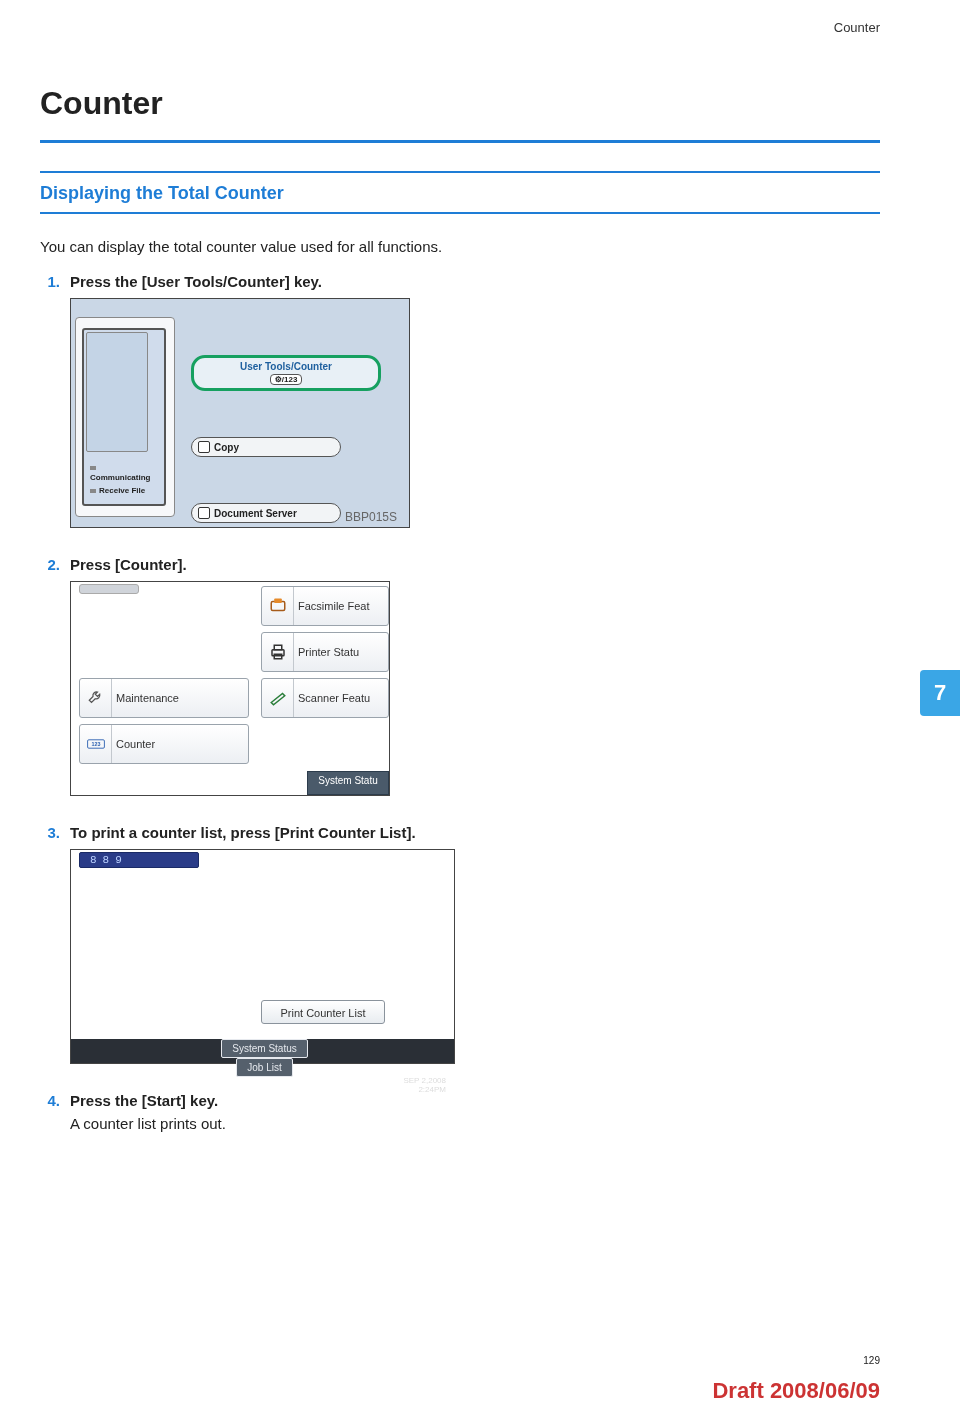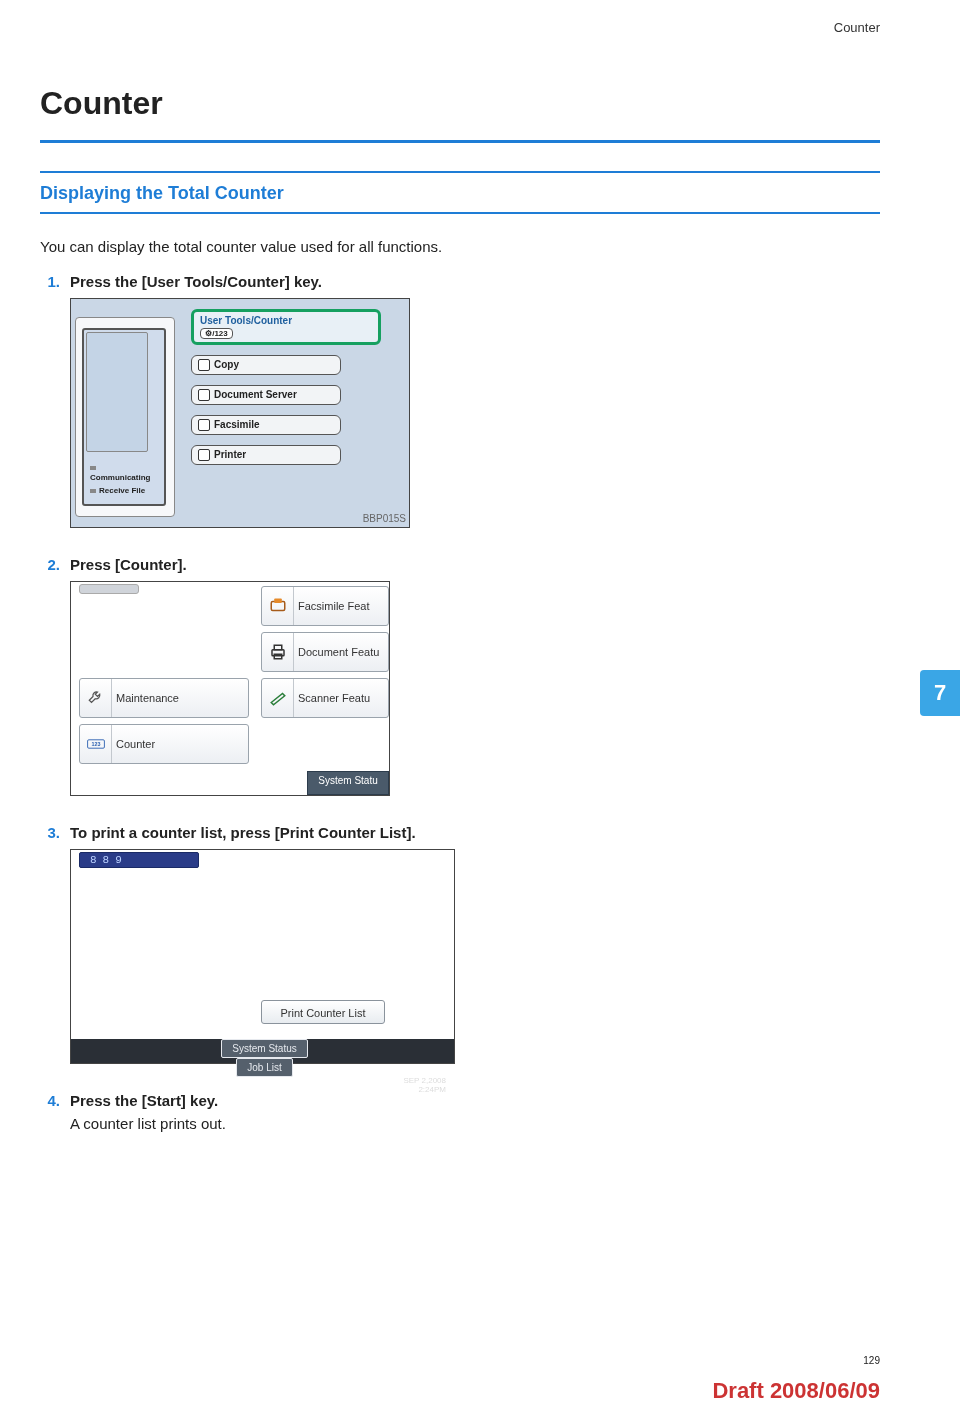--- a/index.html
+++ b/index.html
@@ -51,31 +51,31 @@
   
   .fig1 { width: 340px; height: 230px; position: relative; background: #cad7e6; overflow: hidden; }
   .fig1 .bezel { position: absolute; left: 4px; top: 18px; width: 100px; height: 200px; background: #f7f8fa; border: 1px solid #888; border-radius: 4px; }
   .fig1 .bezel .screen-frame { position: absolute; left: 6px; top: 10px; width: 84px; height: 178px; border: 2px solid #555; border-radius: 3px; background: #d0dcec; }
   .fig1 .bezel .screen-dark { position: absolute; left: 10px; top: 14px; width: 62px; height: 120px; background: #c4d4e6; border: 1px solid #888; border-radius: 2px; }
   .fig1 .status-box { position: absolute; left: 14px; top: 145px; width: 66px; font-size: 8px; line-height: 1.2; color: #222; }
   .fig1 .status-box .dot { display: inline-block; width: 6px; height: 4px; background: #888; margin-right: 3px; vertical-align: middle; }
   .fig1 .status-row { margin-bottom: 4px; font-weight: bold; }
   .fig1 .panel { position: absolute; left: 120px; top: 10px; width: 210px; }
   .fig1 .btn {
-    display: flex; align-items: flex-start;
-    background: #f2f4f6; border: 1px solid #555; border-radius: 6px;
+    display: flex; align-items: center;
+    background: #f2f4f6; border: 1px solid #555; border-radius: 14px;
     font-size: 10px; font-weight: bold; padding: 3px 6px; margin-bottom: 10px;
-    width: 150px; height: 20px;
+    width: 150px; height: 20px; margin-top: 46px;
   }
   .fig1 .btn.highlight { border: 3px solid #16a060; width: 190px; height: 36px; padding: 2px 6px; background: #e8f0f6; flex-direction: column; justify-content: center; }
   .fig1 .btn.highlight .label { font-size: 10px; color: #1e5f9e; font-weight: bold; }
   .fig1 .btn.highlight .icons { display: flex; gap: 2px; margin-top: 2px; }
   .fig1 .btn.highlight .chip { border: 1px solid #555; border-radius: 4px; padding: 0 4px; font-size: 8px; background: #fff; }
   .fig1 .btn .bicon { display: inline-block; width: 12px; height: 12px; border: 1px solid #333; border-radius: 2px; margin-right: 4px; background: #fff; }
-  .fig1 .ref { position: absolute; right: 3px; bottom: 3px; font-size: 10px; color: #666; }
+  .fig1 .ref { position: absolute; right: 12px; bottom: 3px; font-size: 12px; color: #666; }
 
   
   .fig2 { width: 320px; height: 215px; position: relative; background: #fff; }
   .fig2 .tile {
     position: absolute; border: 1px solid #9aa3ac; background: linear-gradient(#ffffff,#eceff3);
     border-radius: 3px; display: flex; align-items: center; font-size: 11px; color: #333;
   }
   .fig2 .tile .ticon { width: 32px; height: 100%; display: flex; align-items: center; justify-content: center; border-right: 1px solid #c3c8ce; }
   .fig2 .tile .tlabel { flex: 1; text-align: left; padding: 0 4px; }
   .fig2 .topclip { position: absolute; left: 8px; top: 2px; width: 60px; height: 10px; background: #d0d4da; border: 1px solid #aaa; border-radius: 3px; }
@@ -182,21 +182,21 @@
         <span class="tlabel">Facsimile Feat</span>
       </div>
       <div class="tile" style="left:190px; top:50px; width:128px; height:40px;">
         <div class="ticon">
           <svg class="icon" viewBox="0 0 24 24">
               <rect x="4" y="9" width="16" height="8" rx="1" fill="none" stroke="#333" stroke-width="2"></rect>
               <rect x="7" y="3" width="10" height="6" fill="none" stroke="#333" stroke-width="2"></rect>
               <rect x="7" y="15" width="10" height="6" fill="none" stroke="#333" stroke-width="2"></rect>
             </svg>
         </div>
-        <span class="tlabel">Document Featu</span>
+        <span class="tlabel">Printer Statu</span>
       </div>
       <div class="tile" style="left:190px; top:96px; width:128px; height:40px;">
         <div class="ticon">
           <svg class="icon" viewBox="0 0 24 24">
               <path d="M3 18 L18 6 L21 9 L6 21 Z" fill="none" stroke="#2a7e3a" stroke-width="2"></path>
             </svg>
         </div>
         <span class="tlabel">Scanner Featu</span>
       </div>
       

